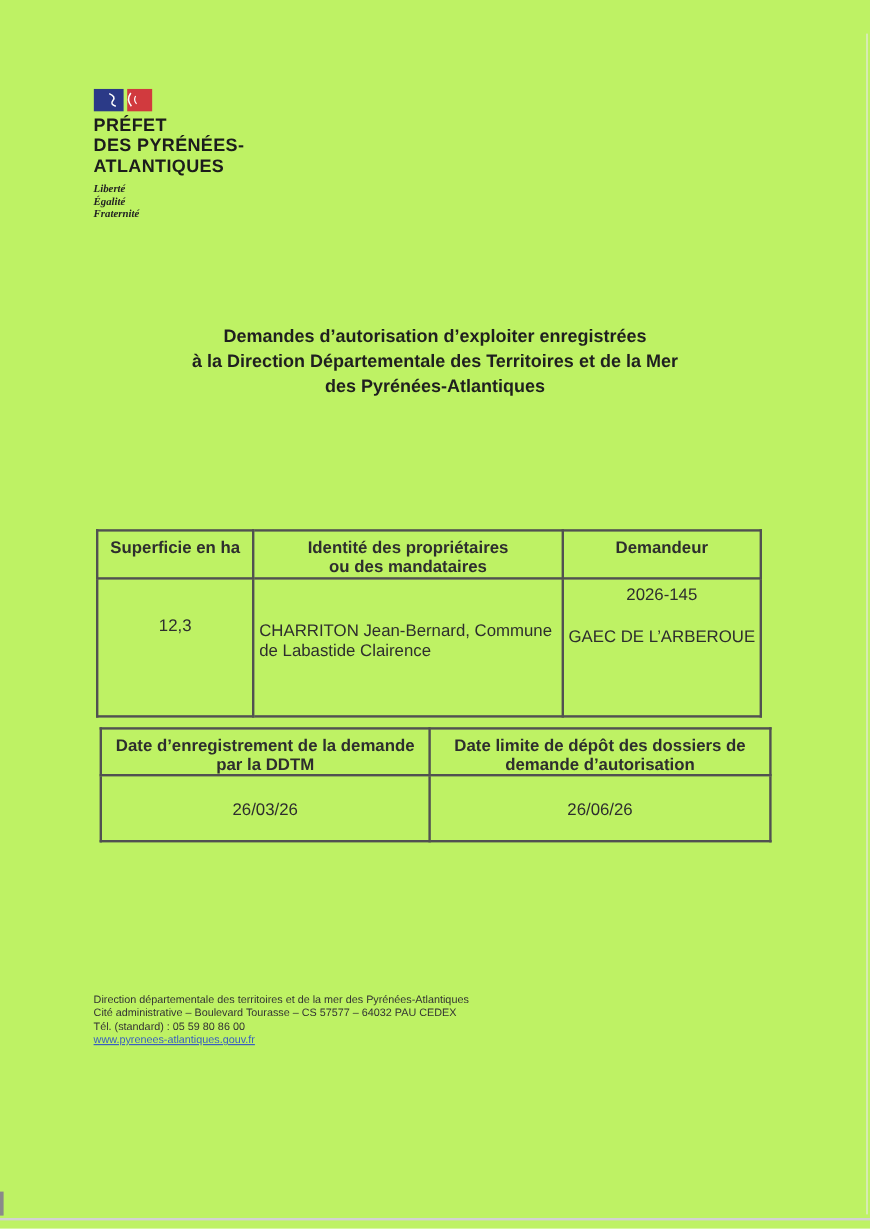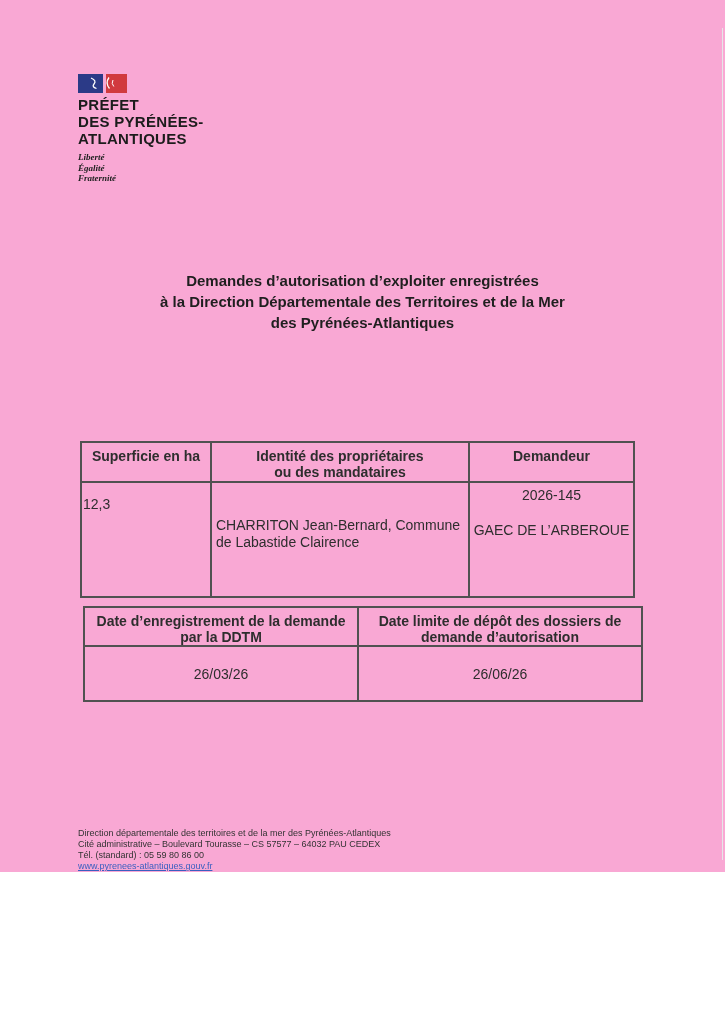--- a/index.html
+++ b/index.html
@@ -1,21 +1,21 @@
 <!DOCTYPE html>
 <html lang="fr" style="--logo-blue: #2b3a87; --logo-red: #d13a3e; --link-blue: #3a5fc0; --border: #515151;"><head>
 <meta charset="utf-8">
 <style>
   html, body { margin: 0; padding: 0; background: #ffffff; }
 
   .page {
     position: relative;
     width: 725px;
-    height: 872px;
-    background: #f9a8d4;
+    height: 1024px;
+    background: #bef264;
     overflow: hidden;
     font-family: "Liberation Sans", sans-serif;
     color: #2b2b2b;
   }
 
   
   .gov-logo { position: absolute; left: 78px; top: 74px; }
   .flag { width: 49px; height: 19px; }
   .flag svg { display: block; }
   .flag-blue { fill: var(--logo-blue, #2b3a87); }
@@ -70,21 +70,21 @@
     vertical-align: top;
     padding: 5px 2px 0 2px;
   }
 
   .tbl1 { left: 80px; top: 393px; width: 553px; margin-top: 48px; }
   .tbl1 col.c1 { width: 130px; }
   .tbl1 col.c2 { width: 258px; }
   .tbl1 col.c3 { width: 165px; }
   .tbl1 thead tr { height: 40px; }
   .tbl1 tbody tr { height: 115px; }
-  .cell-superficie { vertical-align: top; text-align: left; padding-top: 13px; }
+  .cell-superficie { vertical-align: top; text-align: center; padding-top: 30px; }
   .cell-identite   { vertical-align: middle; text-align: left; padding: 0 4px 12px 4px; line-height: 17px; }
   .cell-demandeur  { vertical-align: top; text-align: center; padding-top: 4px; }
   .cell-demandeur .numero { margin-bottom: 19px; }
 
   .tbl2 { left: 83px; top: 606px; width: 558px; }
   .tbl2 col.c1 { width: 274px; }
   .tbl2 col.c2 { width: 284px; }
   .tbl2 thead tr { height: 39px; }
   .tbl2 tbody tr { height: 55px; }
   .tbl2 td { vertical-align: middle; text-align: center; }

